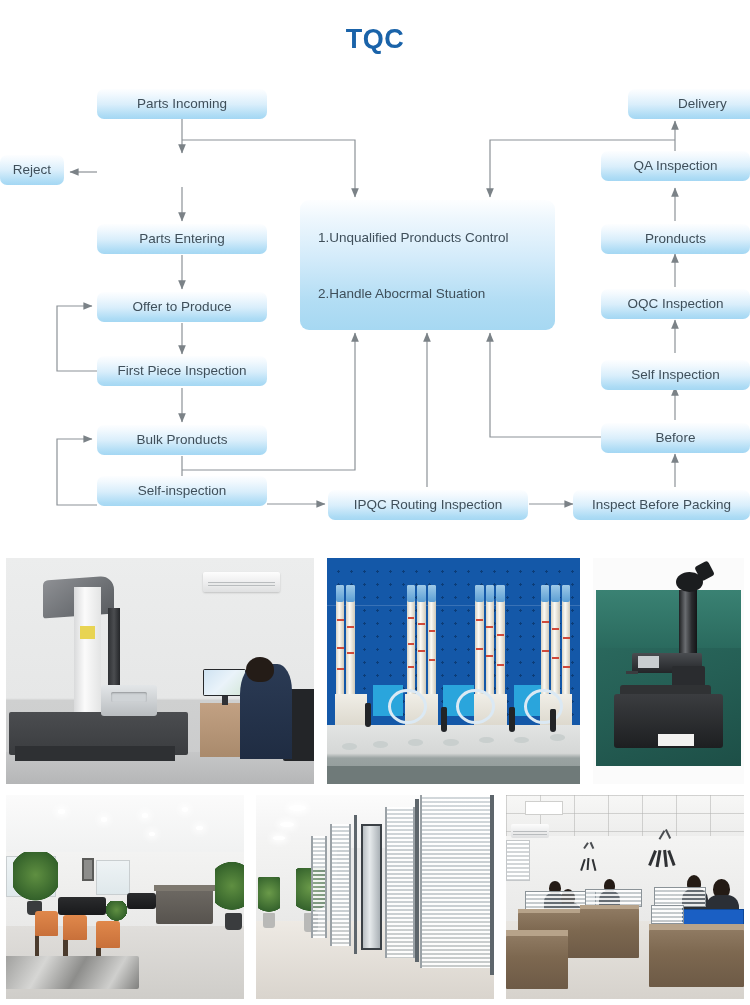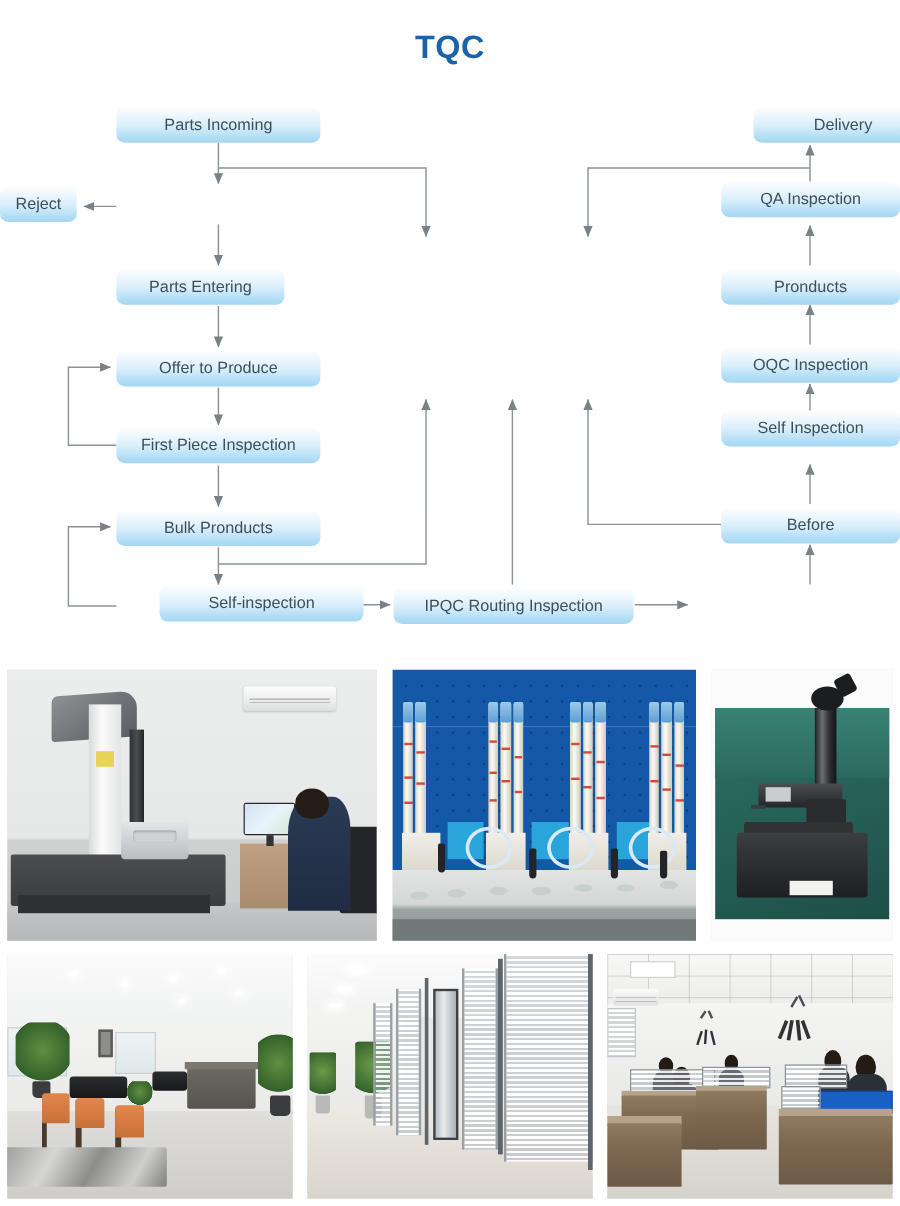--- a/index.html
+++ b/index.html
@@ -206,51 +206,58 @@
 
     <div class="node" style="left:0px;top:155px;width:64px;height:30px;">
       <span>Reject</span>
     </div>
 
     <div class="node" style="left:97px;top:89px;width:170px;height:30px;">
       <span>Parts Incoming</span>
     </div>
 
 
-    <div class="node" style="left:97px;top:224px;width:140px;height:30px;">
+    <div class="node" style="left:97px;top:224px;width:170px;height:30px;">
       <span>Parts Entering</span>
     </div>
 
     <div class="node" style="left:97px;top:292px;width:170px;height:30px;">
       <span>Offer to Produce</span>
     </div>
 
     <div class="node" style="left:97px;top:356px;width:170px;height:30px;">
       <span>First Piece Inspection</span>
     </div>
 
     <div class="node" style="left:97px;top:425px;width:170px;height:30px;">
       <span>Bulk Pronducts</span>
     </div>
 
-    <div class="node" style="left:97px;top:488px;width:170px;height:30px;margin-left:36px;">
+    <div class="node" style="left:97px;top:476px;width:170px;height:30px;">
       <span>Self-inspection</span>
     </div>
 
+    <div class="node big" style="left:300px;top:200px;width:255px;height:130px;">
+      <span class="line">1.Unqualified Pronducts Control</span>
+      <span class="line second">2.Handle Abocrmal Stuation</span>
+    </div>
 
     <div class="node" style="left:328px;top:490px;width:200px;height:30px;">
       <span>IPQC Routing Inspection</span>
     </div>
 
+    <div class="node" style="left:573px;top:490px;width:177px;height:30px;">
+      <span>Inspect Before Packing</span>
+    </div>
 
     <div class="node" style="left:601px;top:423px;width:149px;height:30px;">
       <span>Before</span>
     </div>
 
-    <div class="node" style="left:601px;top:342px;width:149px;height:30px;">
+    <div class="node" style="left:601px;top:360px;width:149px;height:30px;">
       <span>Self Inspection</span>
     </div>
 
     <div class="node" style="left:601px;top:289px;width:149px;height:30px;">
       <span>OQC Inspection</span>
     </div>
 
     <div class="node" style="left:601px;top:224px;width:149px;height:30px;">
       <span>Pronducts</span>
     </div>

